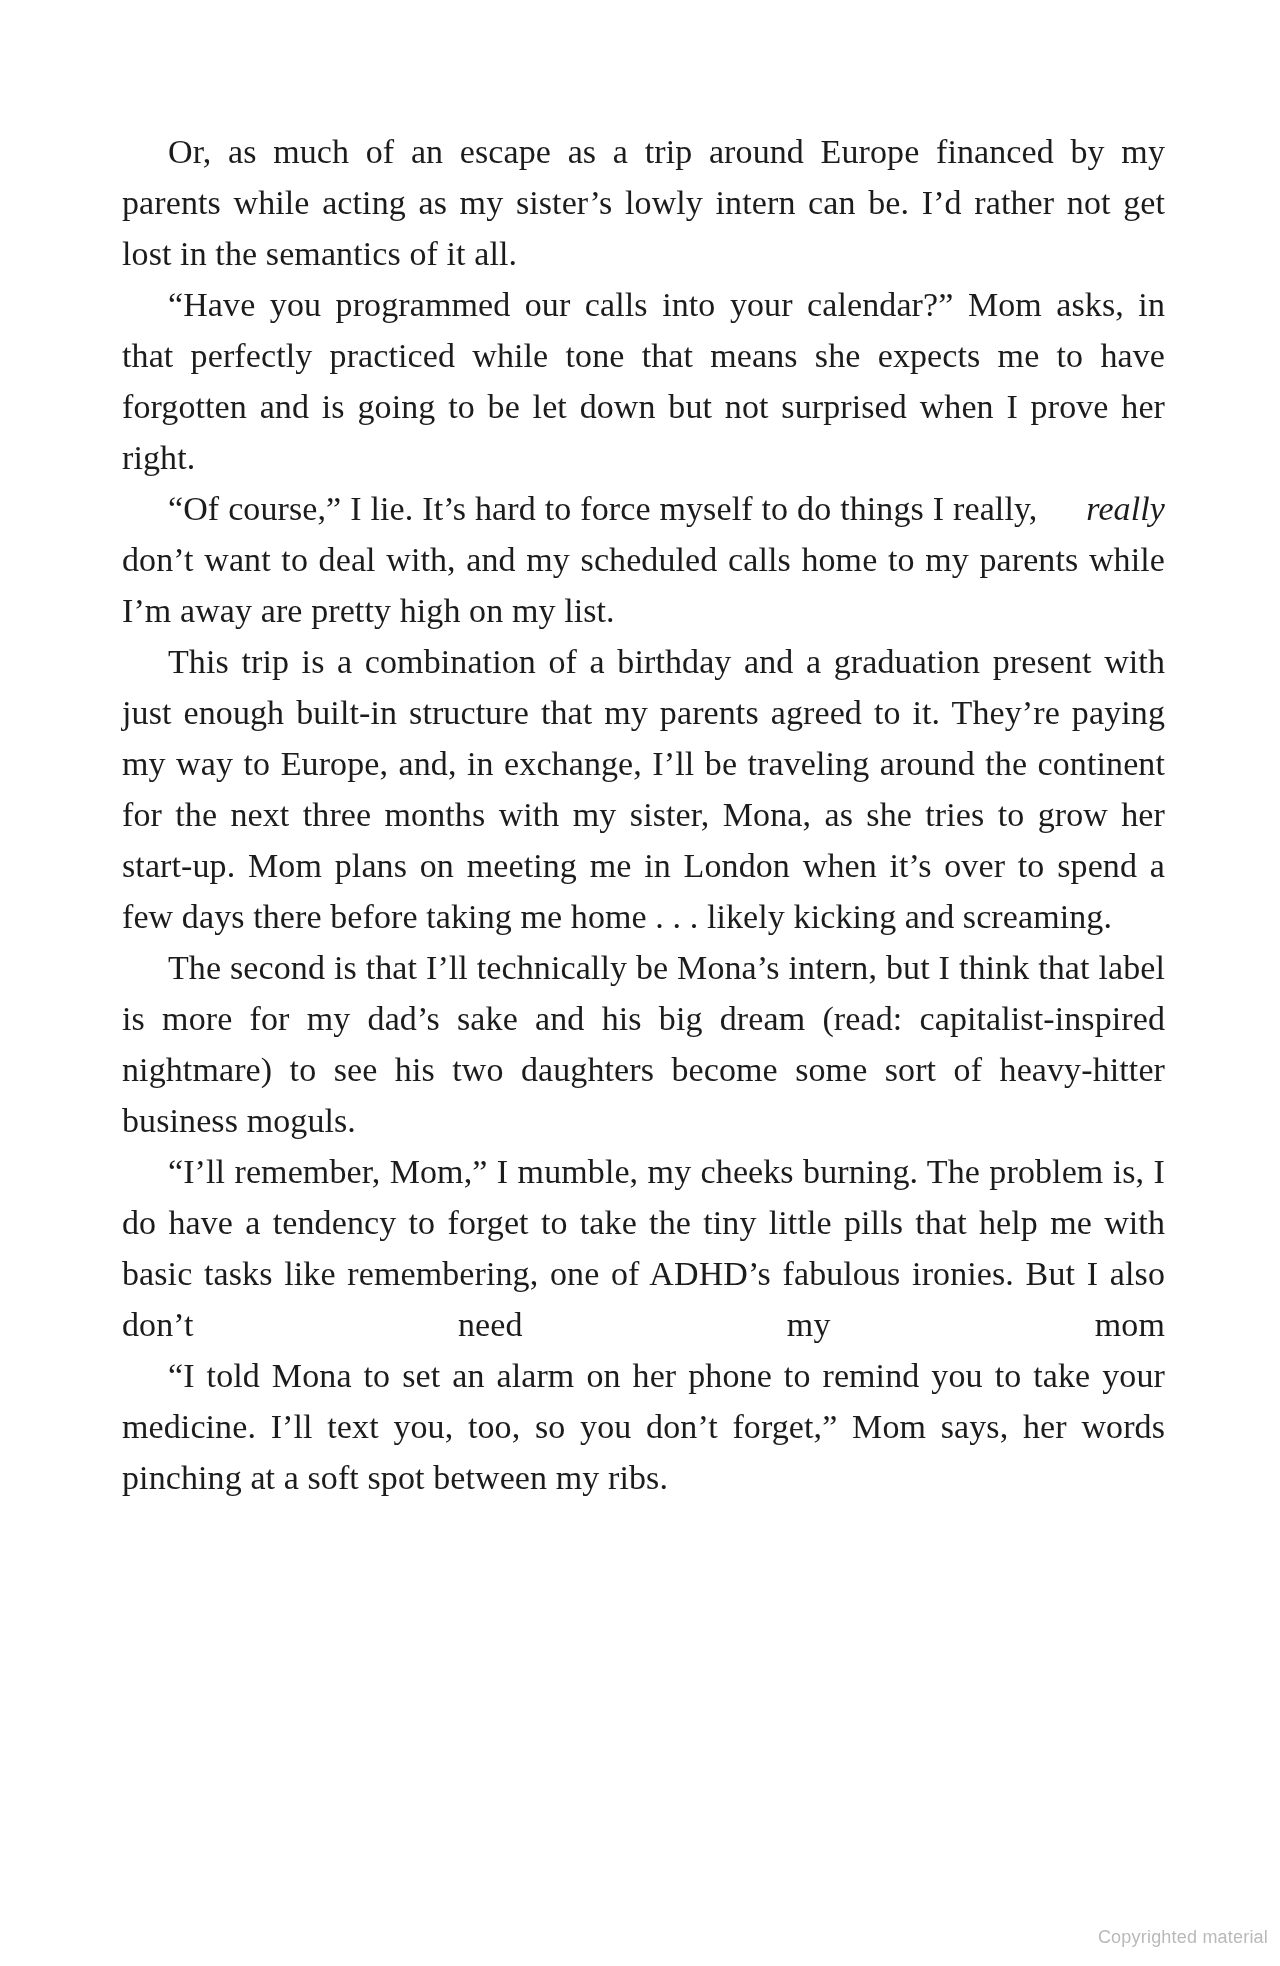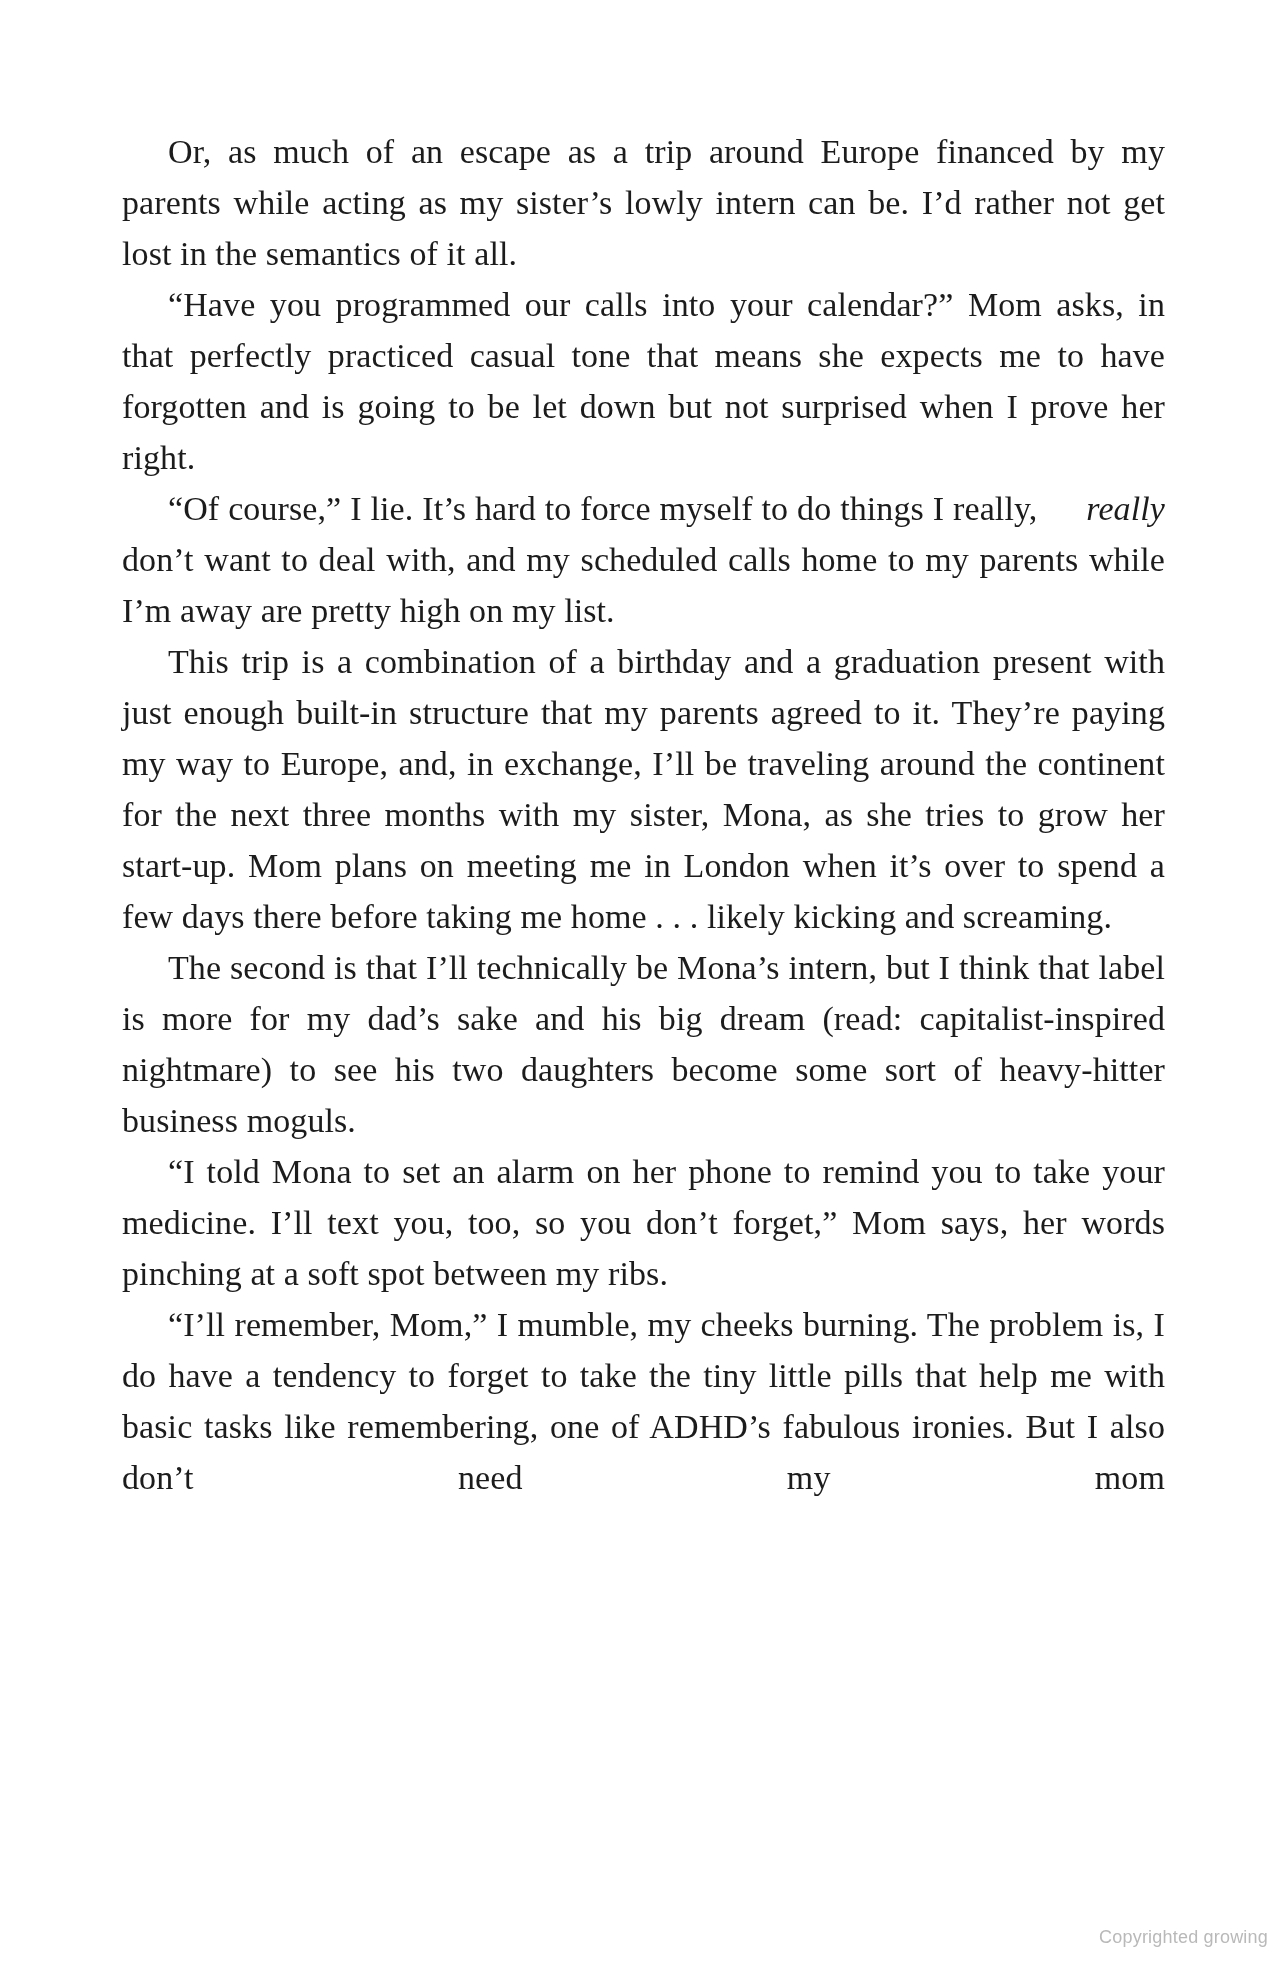--- a/index.html
+++ b/index.html
@@ -46,21 +46,21 @@
     color: #b9b9b9;
     letter-spacing: 0.2px;
   }
 </style>
 </head>
 <body>
 
 <div class="book-page">
   <div class="text-block">
       <p class="para"><span>Or, as much of an escape as a trip around Europe financed by my parents while acting as my sister’s lowly intern can be. I’d rather not get lost in the semantics of it all.</span></p>
-      <p class="para"><span>“Have you programmed our calls into your calendar?” Mom asks, in that perfectly practiced casual tone that means she expects me to have forgotten and is going to be let down but not surprised when I prove her right.</span></p>
+      <p class="para"><span>“Have you programmed our calls into your calendar?” Mom asks, in that perfectly practiced while tone that means she expects me to have forgotten and is going to be let down but not surprised when I prove her right.</span></p>
       <p class="para"><span>“Of course,” I lie. It’s hard to force myself to do things I really, </span><span class="em">really</span><span> don’t want to deal with, and my scheduled calls home to my parents while I’m away are pretty high on my list.</span></p>
       <p class="para"><span>This trip is a combination of a birthday and a graduation present with just enough built-in structure that my parents agreed to it. They’re paying my way to Europe, and, in exchange, I’ll be traveling around the continent for the next three months with my sister, Mona, as she tries to grow her start-up. Mom plans on meeting me in London when it’s over to spend a few days there before taking me home . . . likely kicking and screaming.</span></p>
       <p class="para"><span>The second is that I’ll technically be Mona’s intern, but I think that label is more for my dad’s sake and his big dream (read: capitalist-inspired nightmare) to see his two daughters become some sort of heavy-hitter business moguls.</span></p>
+      <p class="para justify-last"><span>“I’ll remember, Mom,” I mumble, my cheeks burning. The problem is, I do have a tendency to forget to take the tiny little pills that help me with basic tasks like remembering, one of ADHD’s fabulous ironies. But I also don’t need my mom</span></p>
       <p class="para"><span>“I told Mona to set an alarm on her phone to remind you to take your medicine. I’ll text you, too, so you don’t forget,” Mom says, her words pinching at a soft spot between my ribs.</span></p>
-      <p class="para justify-last"><span>“I’ll remember, Mom,” I mumble, my cheeks burning. The problem is, I do have a tendency to forget to take the tiny little pills that help me with basic tasks like remembering, one of ADHD’s fabulous ironies. But I also don’t need my mom</span></p>
     </div>
-  <div class="copyright-notice">Copyrighted growing</div>
+  <div class="copyright-notice">Copyrighted material</div>
 </div>
 
 </body></html>

